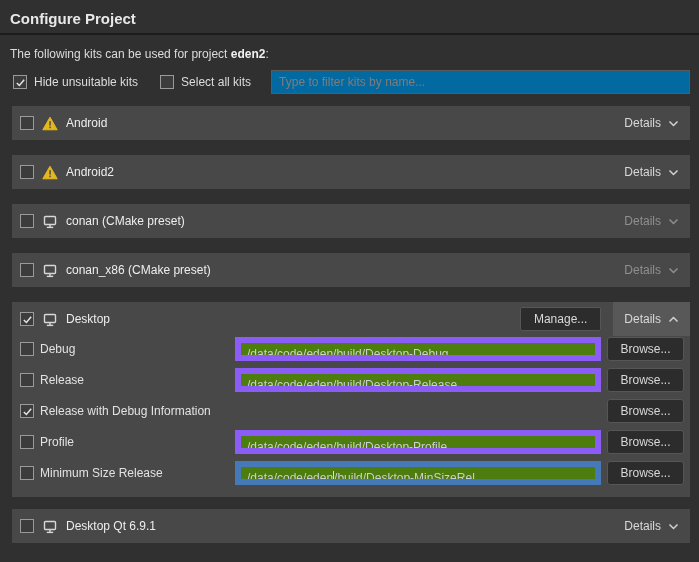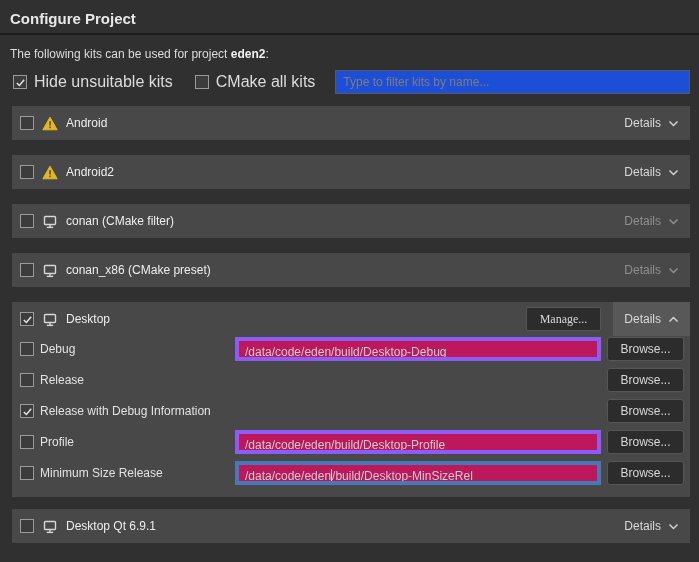--- a/index.html
+++ b/index.html
@@ -14,26 +14,26 @@
 
   
   .title { margin-left:10px; font-size:15px; font-weight:bold; color:#e8e8e8; line-height:20px; }
   .separator { margin-top:4px; border-bottom:2px solid #1b1b1b; width:100%; }
 
   .subtitle { margin:12px 10px 0 10px; font-size:12px; color:#dcdcdc; }
   .subtitle b { color:#f0f0f0; }
 
   
   .controls { display:flex; align-items:center; margin:9px 9px 0 13px; height:24px; }
-  .chk-group { display:flex; align-items:center; font-size:16px; color:#dcdcdc; cursor:default; }
+  .chk-group { display:flex; align-items:center; font-size:12px; color:#dcdcdc; cursor:default; }
   .chk-group + .chk-group { margin-left:22px; }
   .chk-label { margin-left:7px; }
   .filter-input {
     flex:1; margin-left:20px; height:24px;
-    background:#1d4ed8; border:1px solid #5a5a5a; color:#c8c8c8;
+    background:#0369a1; border:1px solid #5a5a5a; color:#c8c8c8;
     font-size:12px; padding:0 7px; outline:none;
     font-family:"Liberation Sans","DejaVu Sans",sans-serif;
   }
   .filter-input::placeholder { color:#7d7d7d; opacity:1; }
 
   
   .checkbox {
     width:14px; height:14px; flex:none;
     border:1px solid #9a9a9a; background:#3c3c3c;
     display:inline-flex; align-items:center; justify-content:center;
@@ -56,32 +56,32 @@
   }
   .details-btn.dim { color:#8f8f8f; }
   .details-btn.dim svg { stroke:#8f8f8f; }
   .details-btn.open { background:#585858; }
   .chevron { stroke:#d2d2d2; fill:none; stroke-width:1.5; }
 
   .manage-btn {
     height:24px; padding:0 13px; margin-right:12px;
     background:#2c2c2c; border:1px solid #565656; border-radius:2px;
     color:#d8d8d8; font-size:12px;
-    font-family:Liberation Serif, serif;
+    font-family:Liberation Sans, sans-serif;
   }
 
   
   .kit-section { margin:0 9px 12px 12px; background:#484848; padding-bottom:6px; }
   .kit-section .kit-row { margin:0; background:#484848; }
   .config-row { display:flex; align-items:center; height:26px; margin:0 6px 5px 8px; }
   .config-row:first-of-type { margin-top:12px; }
   .config-label { margin-left:6px; width:195px; font-size:12px; color:#e2e2e2; }
   .path-field {
     width:366px; height:24px; flex:none;
-    background:#be185d; border:4px solid #8b5cf6; color:#cfcfcf;
+    background:#4d7c0f; border:6px solid #8b5cf6; color:#cfcfcf;
     font-size:12px; padding:0 6px; line-height:22px;
     white-space:nowrap; overflow:hidden;
   }
   .path-field.focused { border-color:#4579b8; }
   .caret { display:inline-block; width:1px; height:13px; background:#dcdcdc;
            vertical-align:-2px; }
   .browse-btn {
     margin-left:auto; width:77px; height:24px;
     background:#2c2c2c; border:1px solid #565656; border-radius:3px;
     color:#d8d8d8; font-size:12px;
@@ -104,21 +104,21 @@
         <svg width="11" height="11" viewBox="0 0 12 12">
             <polyline points="2,6.5 4.8,9.3 10,3" fill="none" stroke="#e4e4e4" stroke-width="1.6"></polyline>
           </svg>
       </span>
       <span class="chk-label">Hide unsuitable kits</span>
     </div>
     <div class="chk-group">
       <span class="checkbox">
         
       </span>
-      <span class="chk-label">CMake all kits</span>
+      <span class="chk-label">Select all kits</span>
     </div>
     <input class="filter-input" type="text" placeholder="Type to filter kits by name..." style="">
   </div>
 
   <div class="kits">
 
     <div class="kit-row">
       <span class="checkbox">
         
       </span>
@@ -164,21 +164,21 @@
       <span class="checkbox">
         
       </span>
       <span class="kit-icon">
         <svg width="16" height="15" viewBox="0 0 16 15">
             <rect x="2.5" y="2.5" width="11" height="8" rx="1" fill="none" stroke="#d8d8d8" stroke-width="1.4"></rect>
             <line x1="8" y1="10.5" x2="8" y2="13" stroke="#d8d8d8" stroke-width="1.4"></line>
             <line x1="4.8" y1="13.4" x2="11.2" y2="13.4" stroke="#d8d8d8" stroke-width="1.4"></line>
           </svg>
       </span>
-      <span class="kit-name">conan (CMake filter)</span>
+      <span class="kit-name">conan (CMake preset)</span>
       <span class="spacer"></span>
       <span class="details-btn dim">
         <span>Details</span>
         <svg class="chevron" width="11" height="7" viewBox="0 0 11 7">
             <polyline points="1.5,1.5 5.5,5.5 9.5,1.5"></polyline>
           </svg>
       </span>
     </div>
 
     <div class="kit-row">
@@ -234,20 +234,21 @@
         <span class="config-label">Debug</span>
         <div class="path-field"><span>/data/code/eden/build/Desktop-Debug</span></div>
         <button class="browse-btn">Browse...</button>
       </div>
 
       <div class="config-row">
         <span class="checkbox">
           
         </span>
         <span class="config-label">Release</span>
+        <div class="path-field"><span>/data/code/eden/build/Desktop-Release</span></div>
         <button class="browse-btn">Browse...</button>
       </div>
 
       <div class="config-row">
         <span class="checkbox checked">
           <svg width="11" height="11" viewBox="0 0 12 12">
               <polyline points="2,6.5 4.8,9.3 10,3" fill="none" stroke="#e4e4e4" stroke-width="1.6"></polyline>
             </svg>
         </span>
         <span class="config-label">Release with Debug Information</span>

